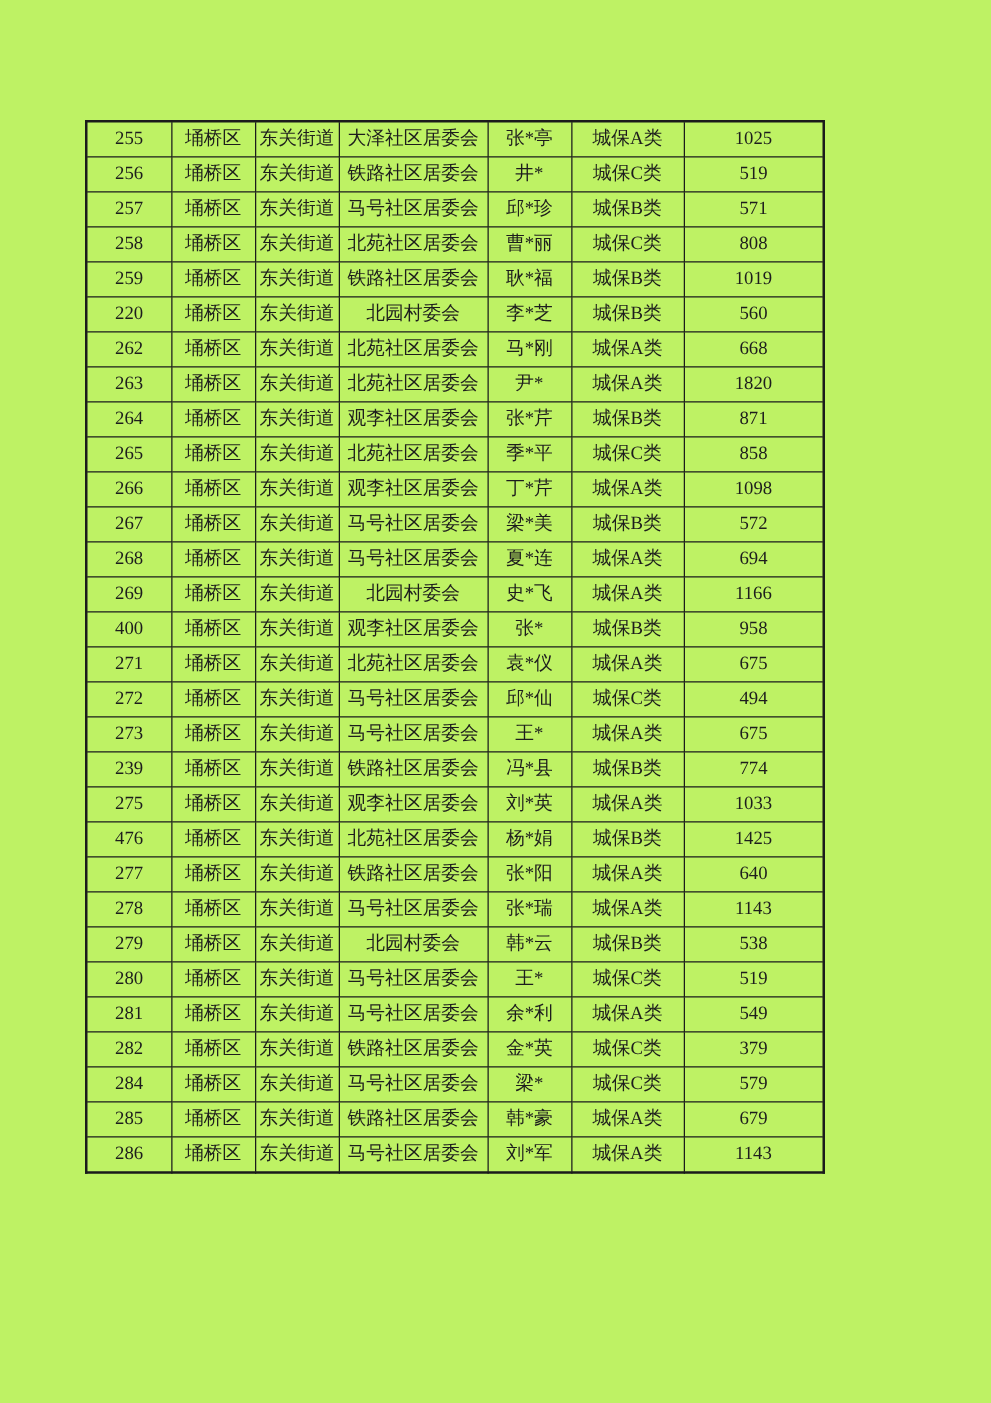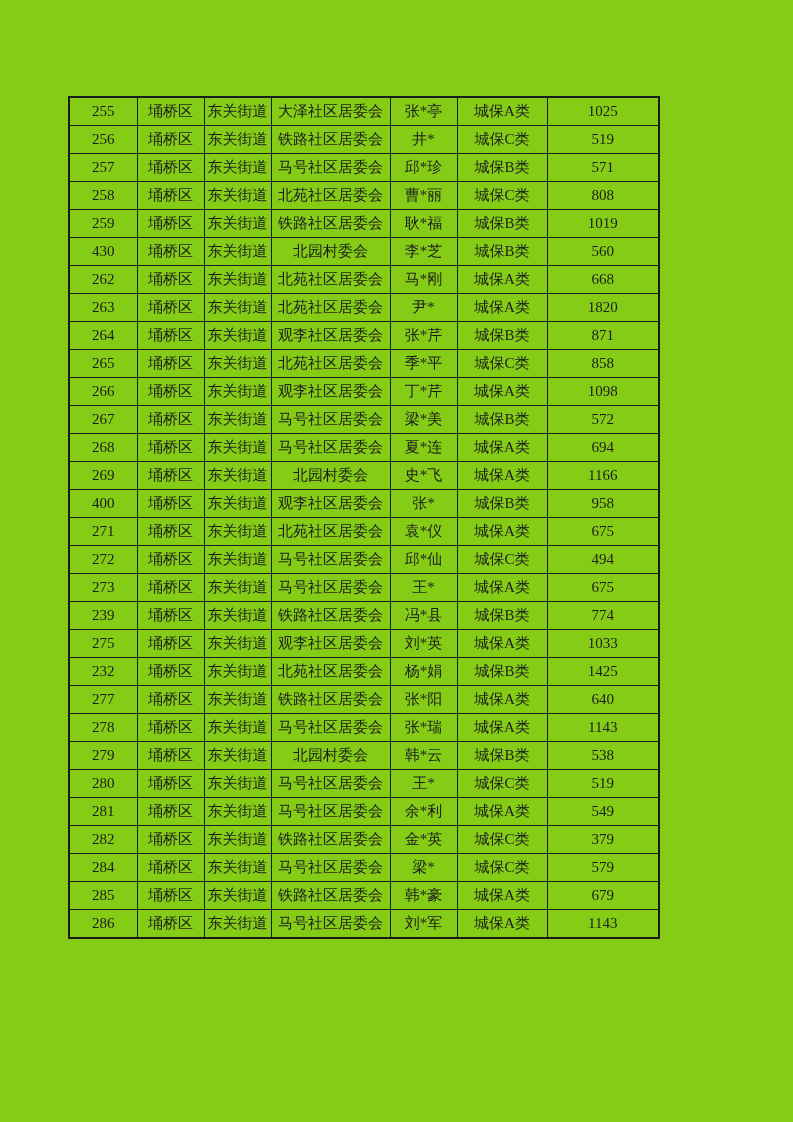--- a/index.html
+++ b/index.html
@@ -4,21 +4,21 @@
 <style>
   html, body {
     margin: 0;
     padding: 0;
     background: #ffffff;
   }
   .page {
     position: relative;
     width: 793px;
     height: 1122px;
-    background: #84cc16;
+    background: #bef264;
     overflow: hidden;
     font-family: "Liberation Serif", "DejaVu Serif", serif;
   }
   table.roster {
     position: absolute;
     left: 68px;
     top: 96px;
     width: 590px;
     border-collapse: collapse;
     table-layout: fixed;
@@ -91,21 +91,21 @@
         <tr>
           <td>259</td>
           <td>埇桥区</td>
           <td>东关街道</td>
           <td>铁路社区居委会</td>
           <td>耿*福</td>
           <td>城保B类</td>
           <td>1019</td>
         </tr>
         <tr>
-          <td>430</td>
+          <td>220</td>
           <td>埇桥区</td>
           <td>东关街道</td>
           <td>北园村委会</td>
           <td>李*芝</td>
           <td>城保B类</td>
           <td>560</td>
         </tr>
         <tr>
           <td>262</td>
           <td>埇桥区</td>
@@ -226,21 +226,21 @@
         <tr>
           <td>275</td>
           <td>埇桥区</td>
           <td>东关街道</td>
           <td>观李社区居委会</td>
           <td>刘*英</td>
           <td>城保A类</td>
           <td>1033</td>
         </tr>
         <tr>
-          <td>232</td>
+          <td>476</td>
           <td>埇桥区</td>
           <td>东关街道</td>
           <td>北苑社区居委会</td>
           <td>杨*娟</td>
           <td>城保B类</td>
           <td>1425</td>
         </tr>
         <tr>
           <td>277</td>
           <td>埇桥区</td>

